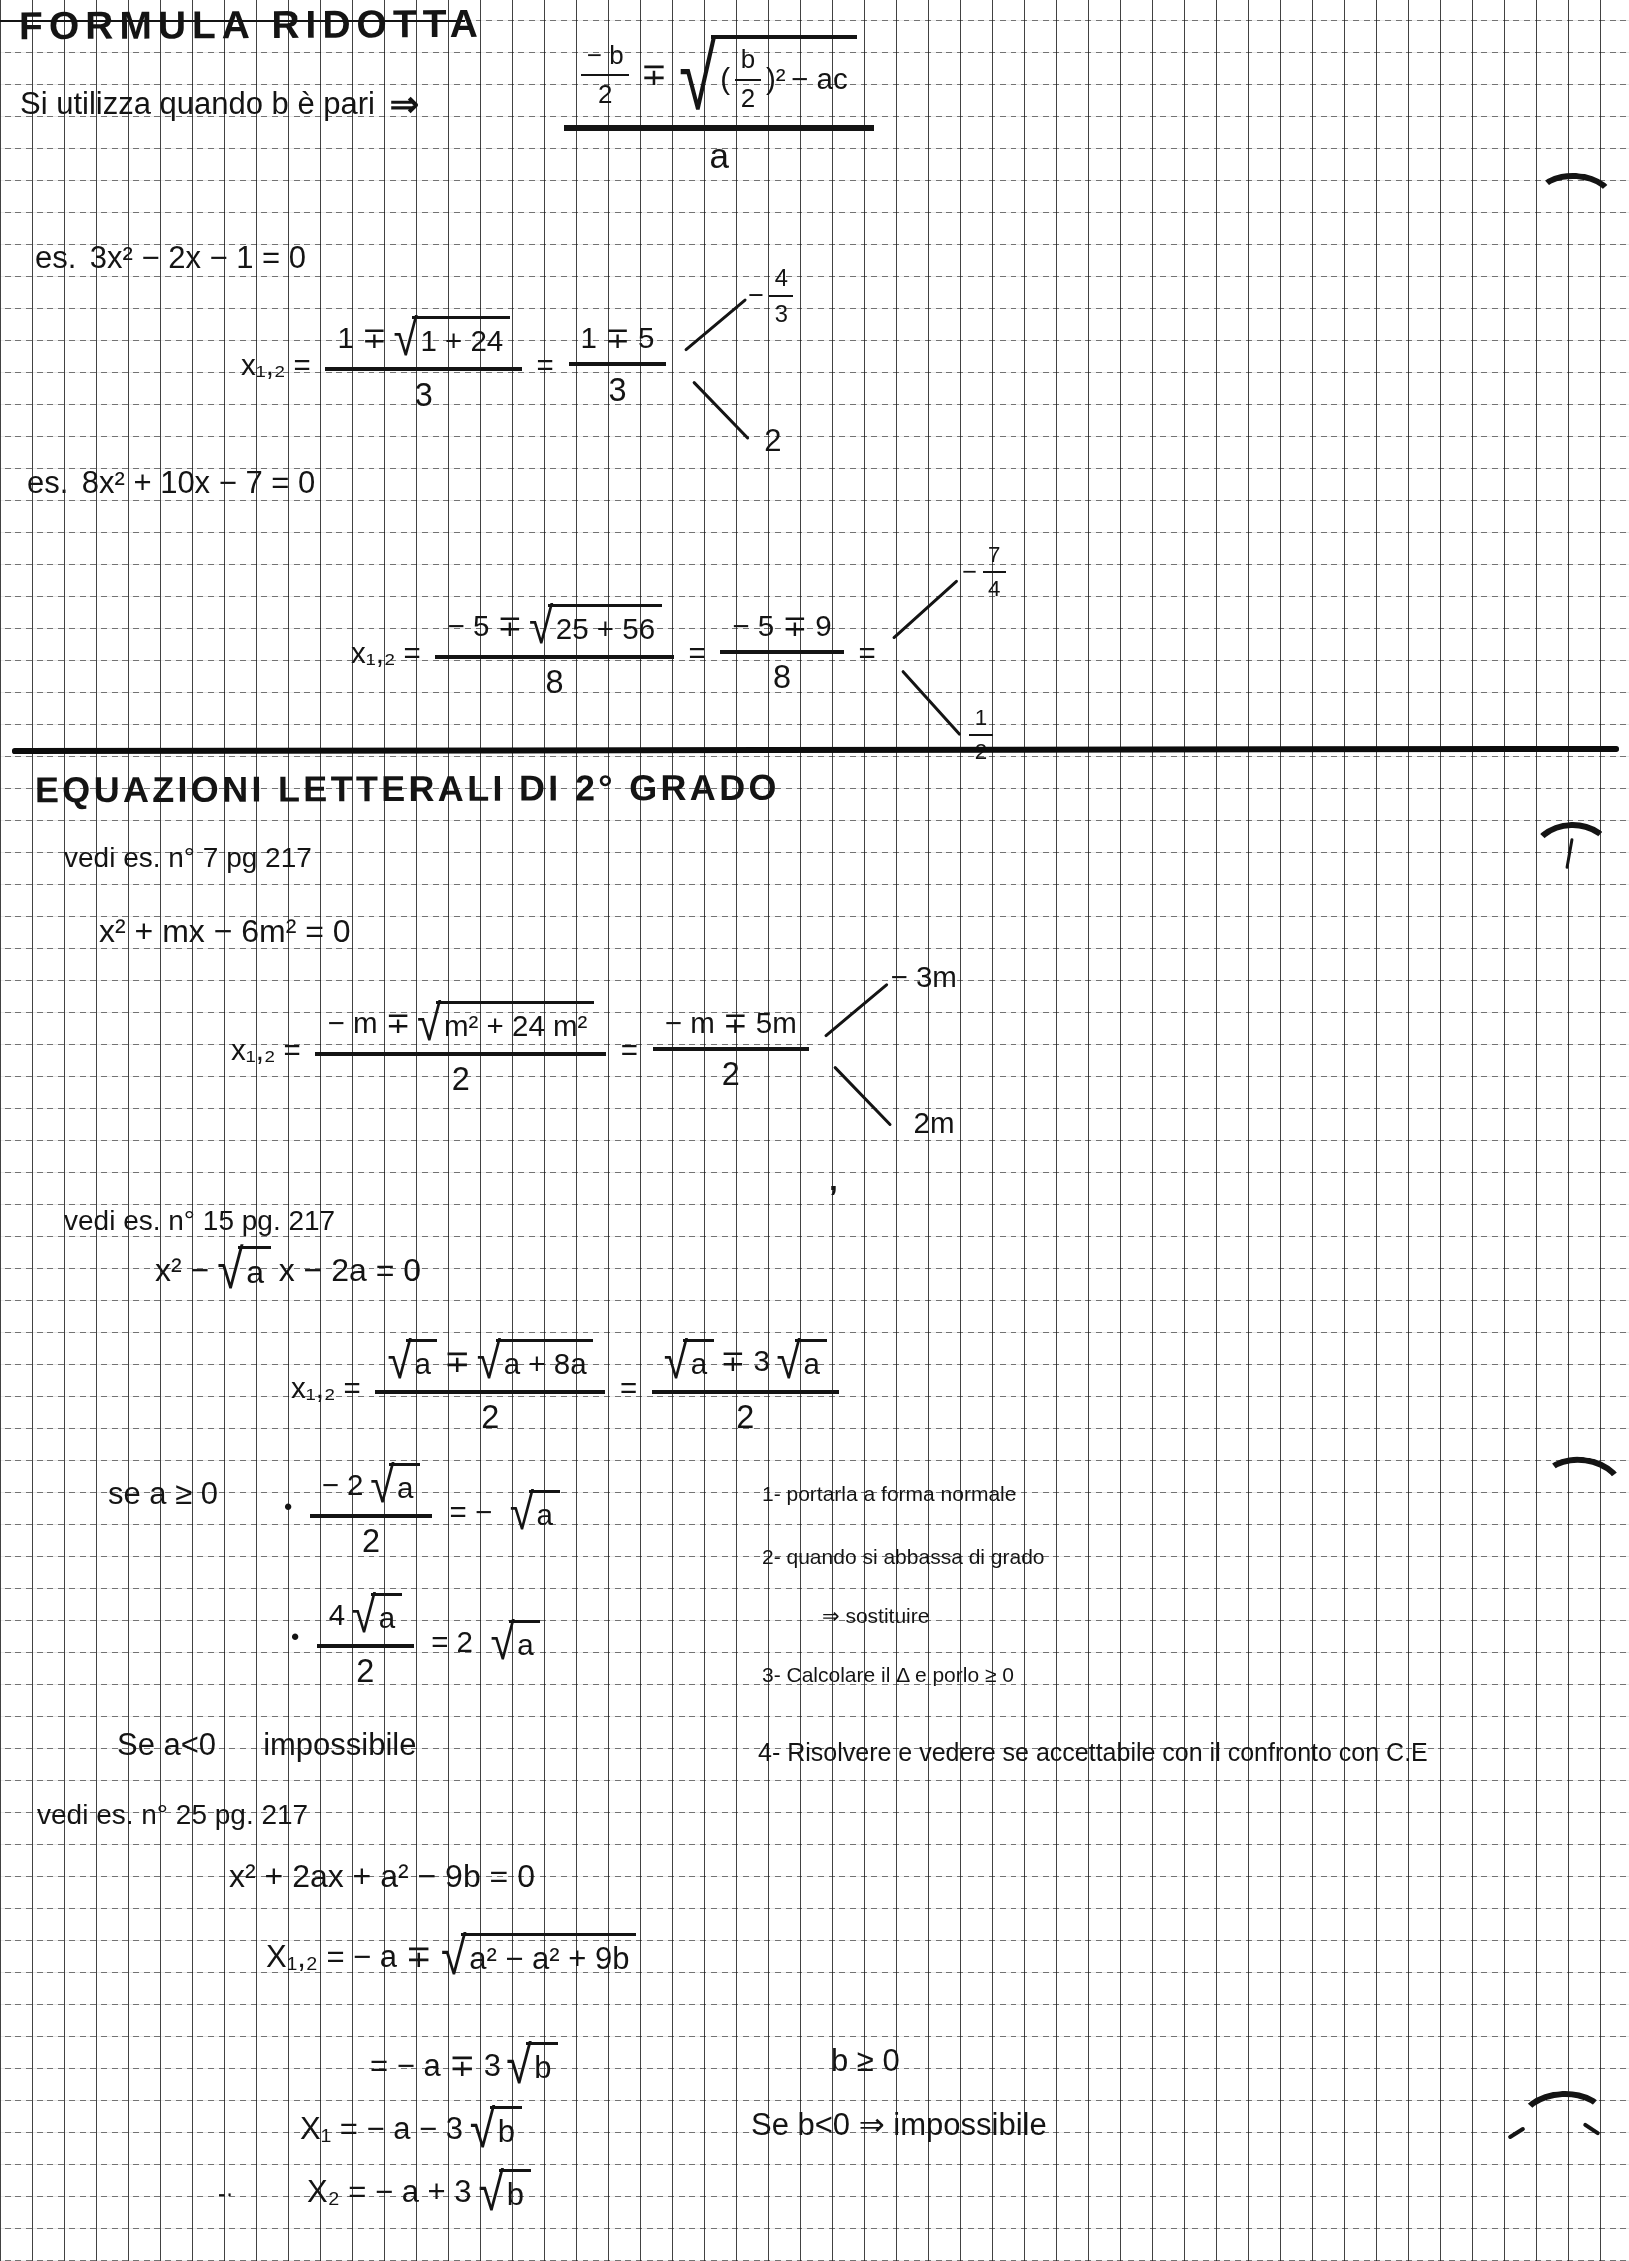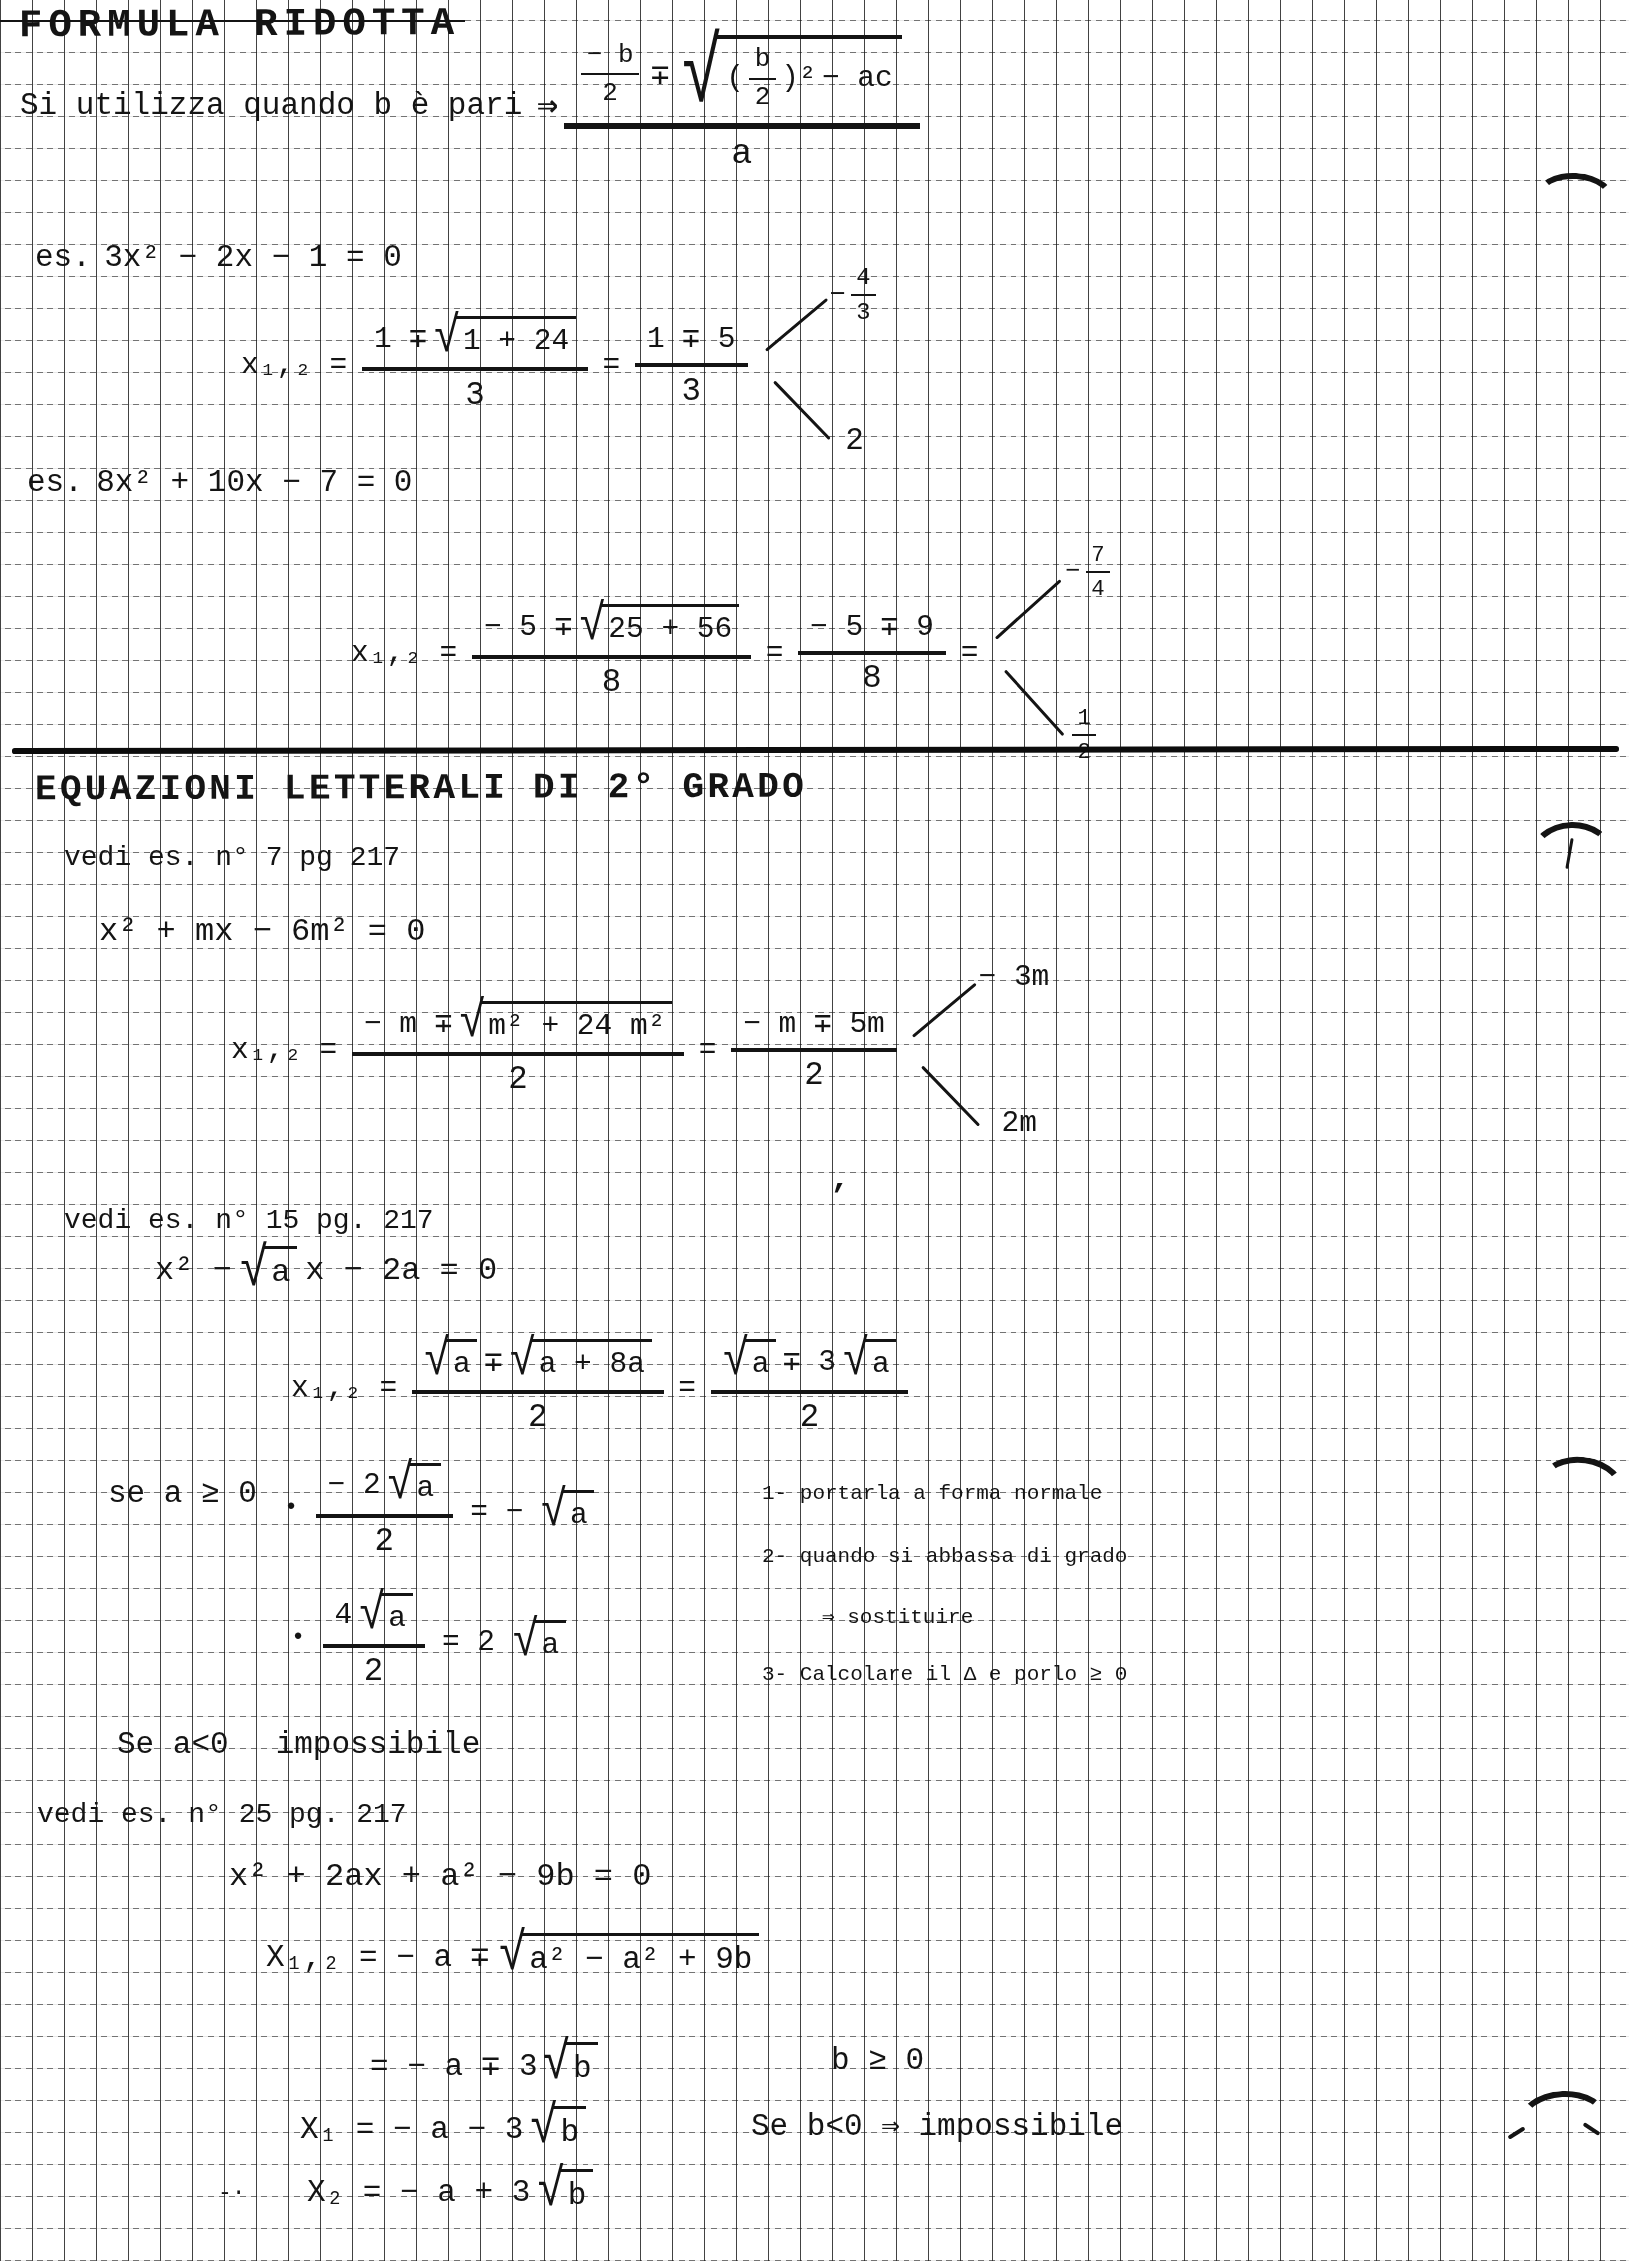--- a/index.html
+++ b/index.html
@@ -3,21 +3,21 @@
 <meta charset="utf-8">
 <style>
   html,body{margin:0;padding:0;background:#e8e8e8;}
   .page{
     position:relative;width:1629px;height:2261px;overflow:hidden;
     background-color:#ffffff;
     background-image:
       repeating-linear-gradient(90deg, rgba(25,25,25,0.82) 0 1.3px, transparent 1.3px 32px),
       repeating-linear-gradient(90deg, rgba(255,255,255,0.85) 0 4.7px, transparent 4.7px 10.7px),
       repeating-linear-gradient(0deg, rgba(30,30,30,0.62) 0 1.1px, transparent 1.1px 32px);
-    font-family:Liberation Mono, monospace;
+    font-family:Liberation Sans, sans-serif;
     color:#141414;
   }
   .hw{position:absolute;white-space:nowrap;color:#141414;}
   .title{font-weight:bold;letter-spacing:6px;font-size:39px;transform:rotate(-0.3deg);}
   .title2{font-weight:bold;letter-spacing:3.3px;font-size:36px;transform:rotate(-0.2deg);}
   .rule{position:absolute;height:2px;background:#141414;}
   .divider{position:absolute;height:6px;background:#0c0c0c;border-radius:2.7px;}
   .mrow{position:absolute;display:flex;align-items:center;gap:14.7px;font-size:29.5px;white-space:nowrap;}
   .mrow > *{flex:none;}
   .frac{display:inline-flex;flex-direction:column;align-items:center;flex:none;}
@@ -272,20 +272,21 @@
     <span class="sqrt">
       <span class="sign">√</span>
       <span class="radicand">a</span>
     </span>
   </div>
 
   <div class="hw steptext" style="left:762px;top:1482px">1- portarla a forma normale</div>
   <div class="hw steptext" style="left:762px;top:1545px">2- quando si abbassa di grado</div>
   <div class="hw steptext" style="left:822px;top:1604px">⇒ sostituire</div>
   <div class="hw steptext" style="left:762px;top:1663px">3- Calcolare il Δ e porlo ≥ 0</div>
+  <div class="hw" style="left:758px;top:1738px;font-size:25px">4- Risolvere e vedere se accettabile con il confronto con C.E</div>
 
   <div class="mrow" style="left:117px;top:1727px;gap:47px;font-size:31px">
     <span>Se a&lt;0</span>
     <span>impossibile</span>
   </div>
 
   <div class="hw" style="left:37px;top:1799px;font-size:28px">vedi es. n° 25 pg. 217</div>
   <div class="hw" style="left:229px;top:1858px;font-size:32px">x² + 2ax + a² − 9b = 0</div>
 
   <div class="mrow" style="left:266px;top:1933px;gap:9.4px;font-size:31px">

